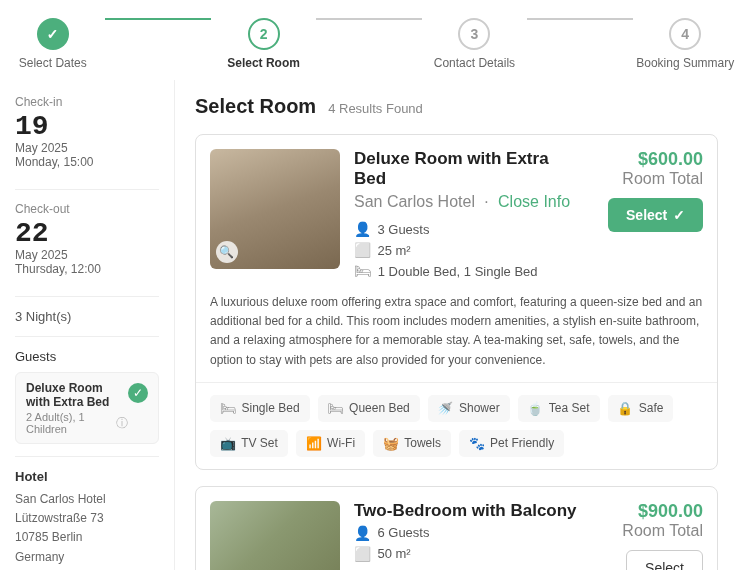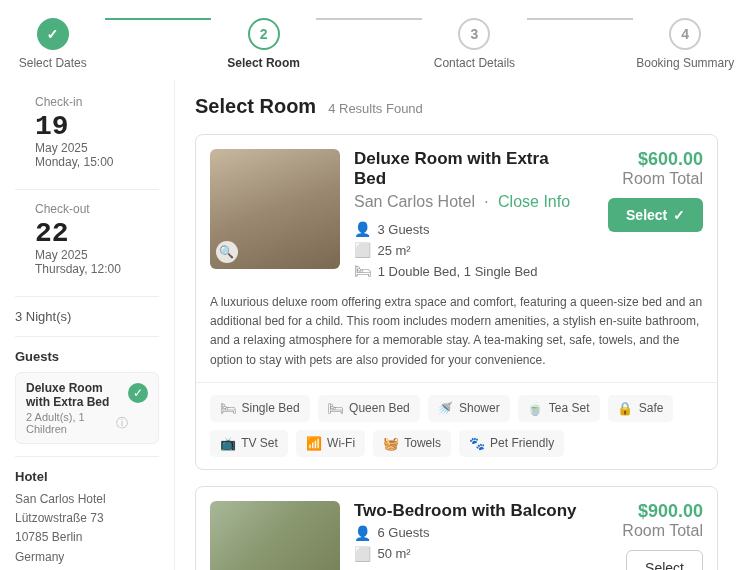--- a/index.html
+++ b/index.html
@@ -13,27 +13,27 @@
     .step-circle.active { background: #fff; border: 2px solid #4caf7d; color: #4caf7d; font-weight: bold; }
     .step-circle.inactive { background: #fff; border: 2px solid #ccc; color: #999; }
     .step-label { font-size: 12px; color: #666; margin-top: 6px; text-align: center; }
     .step-label.active { color: #333; font-weight: bold; }
 
     
     .main { display: flex; padding: 0 0 20px; }
 
     
     .sidebar { width: 175px; min-width: 175px; padding: 15px 15px; border-right: 1px solid #eee; }
-    .sidebar-section { margin-bottom: 20px; margin-left: 20px; }
+    .sidebar-section { margin-bottom: 20px; }
     .sidebar-label { font-size: 12px; color: #888; margin-bottom: 4px; }
     .sidebar-date-big { font-size: 28px; font-weight: bold; color: #222; line-height: 1; font-family: Liberation Mono, monospace; }
     .sidebar-date-sub { font-size: 12px; color: #666; }
     .sidebar-divider { border: none; border-top: 1px solid #eee; margin: 12px 0; }
     .sidebar-nights { font-size: 13px; color: #555; }
-    .sidebar-guests-label { font-size: 13px; font-weight: bold; color: #333; margin-bottom: 8px; }
+    .sidebar-guests-label { font-size: 13px; font-weight: normal; color: #333; margin-bottom: 8px; }
     .sidebar-room-card { background: #f9f9f9; border: 1px solid #eee; border-radius: 6px; padding: 8px 10px; display: flex; align-items: flex-start; justify-content: space-between; }
     .sidebar-room-name { font-size: 12px; font-weight: bold; color: #333; margin-bottom: 2px; }
     .sidebar-room-guests { font-size: 11px; color: #888; display: flex; align-items: center; gap: 4px; }
     .sidebar-check-icon { width: 20px; height: 20px; border-radius: 50%; background: #4caf7d; display: flex; align-items: center; justify-content: center; color: #fff; font-size: 12px; flex-shrink: 0; margin-top: 2px; }
     .hotel-section { margin-top: 10px; }
     .hotel-label { font-size: 13px; font-weight: bold; color: #333; margin-bottom: 6px; }
     .hotel-info { font-size: 12px; color: #666; line-height: 1.6; }
 
     
     .content { flex: 1; padding: 15px 20px; }

